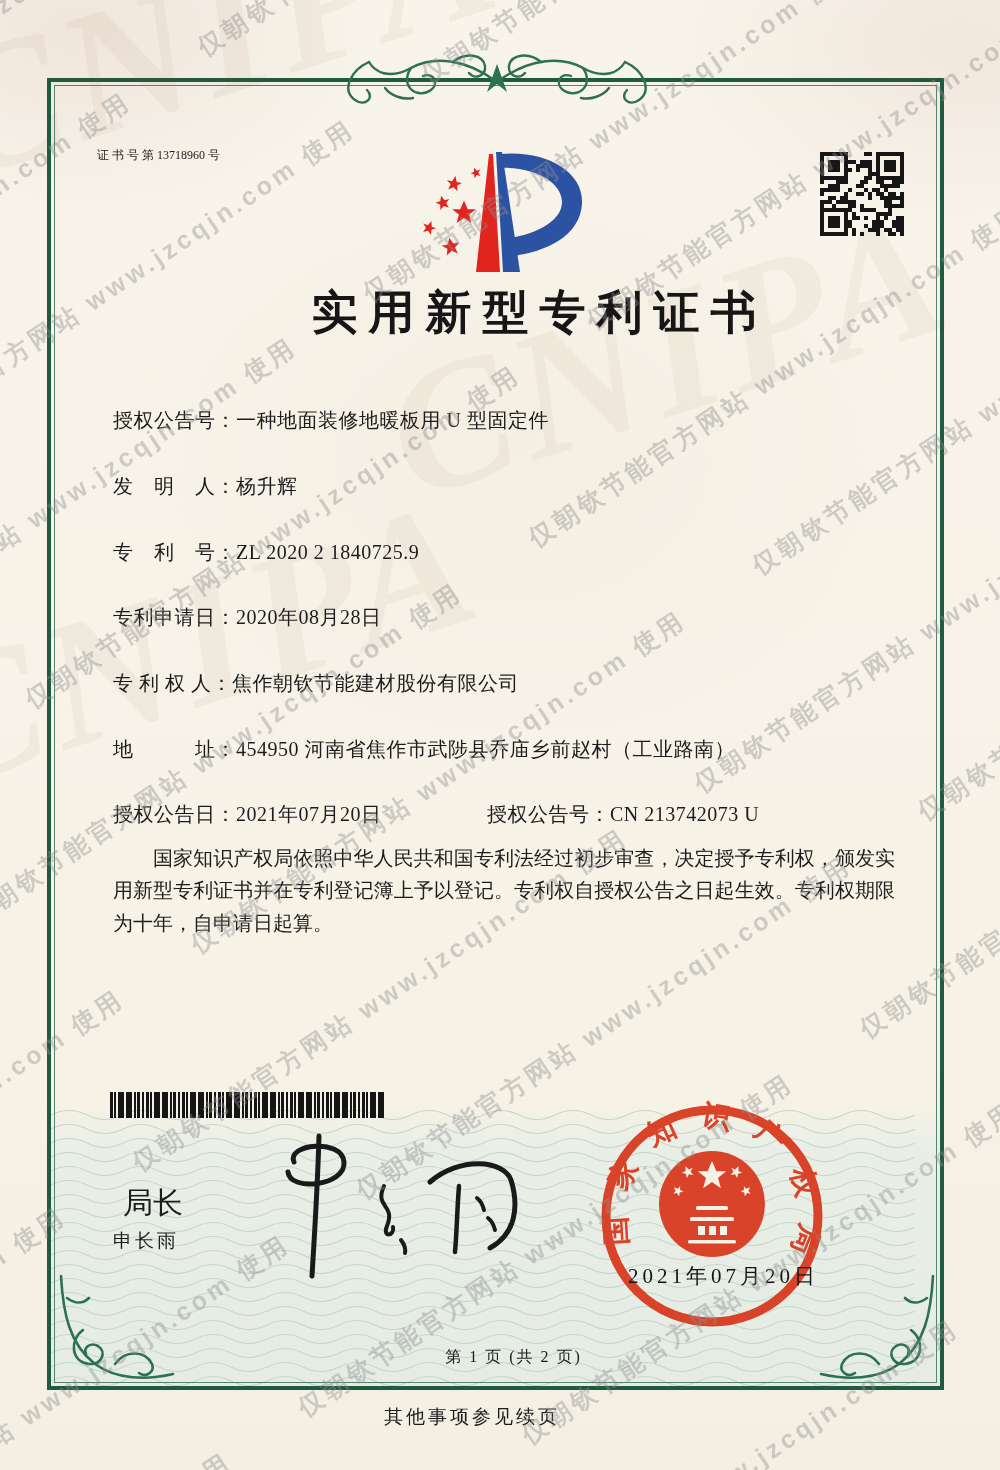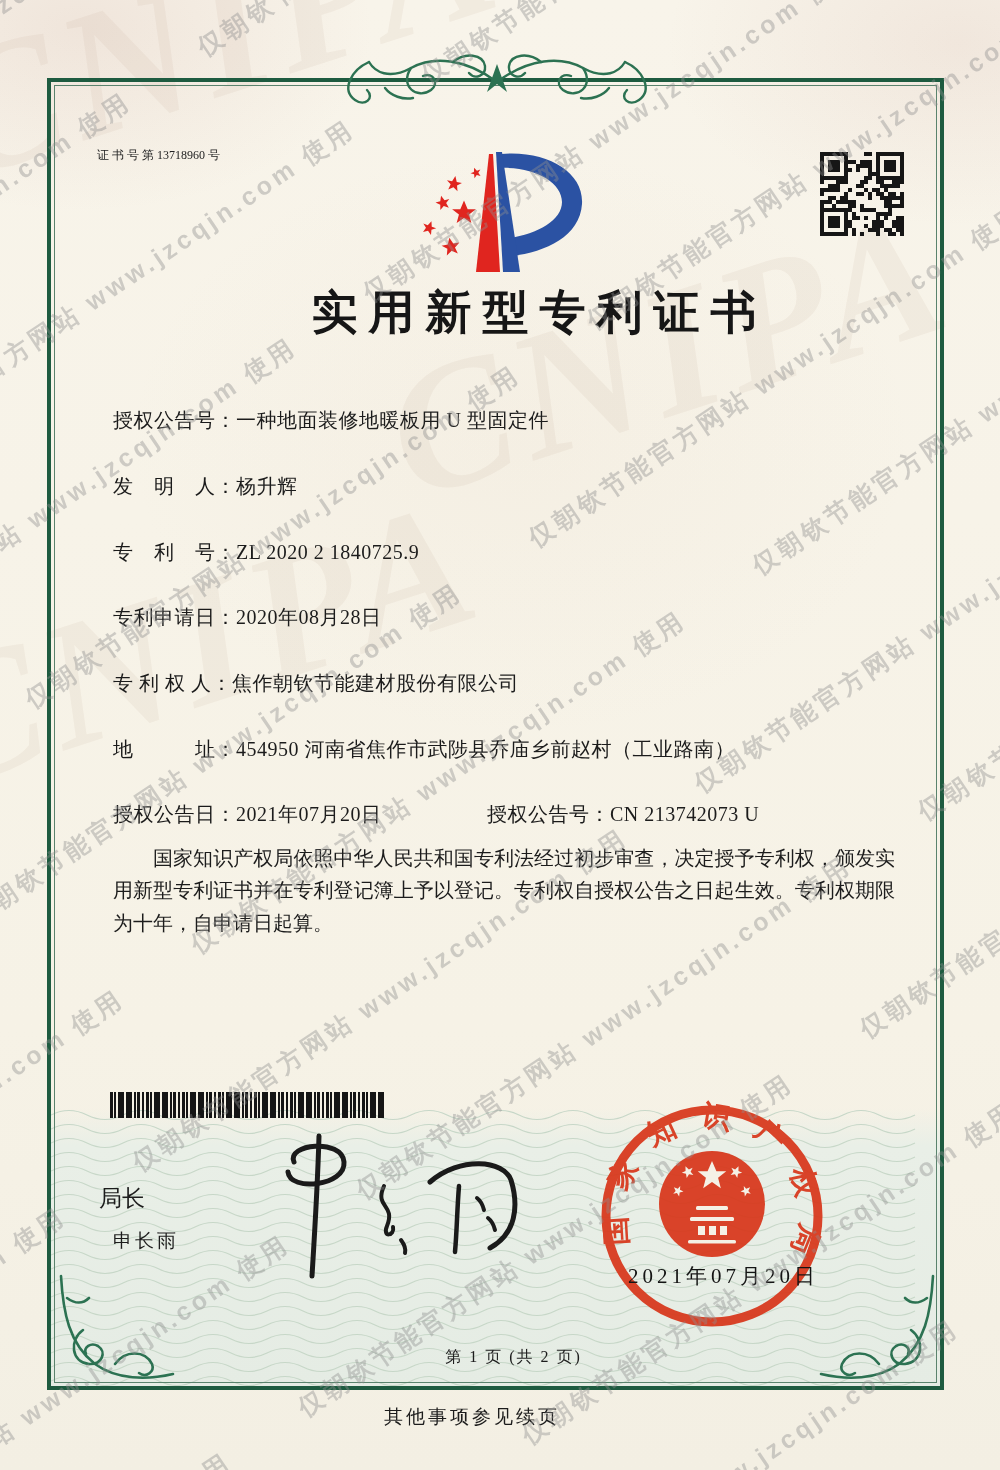--- a/index.html
+++ b/index.html
@@ -31,21 +31,21 @@
   #title{left:47px;top:282px;width:985px;text-align:center;font-size:46px;font-weight:700;
     letter-spacing:11px;color:#161616;z-index:15;}
   .field{left:113px;font-size:20px;letter-spacing:.5px;z-index:15;}
   .flabel{color:#1a1a1a;}
   #body-text{left:113px;top:842px;width:782px;font-size:20px;line-height:1.62;z-index:15;}
   #body-text p{margin:0;text-indent:2em;text-align:justify;}
   #barcode{left:110px;top:1092px;width:276px;height:26px;z-index:15;
     background:
       repeating-linear-gradient(90deg,#151515 0 2px,transparent 2px 4px),
       repeating-linear-gradient(90deg,#151515 0 3px,transparent 3px 9px);}
-  #director-label{left:99px;top:1183px;font-size:23px;z-index:15;}
+  #director-label{left:123px;top:1183px;font-size:30px;z-index:15;}
   #director-name{left:113px;top:1228px;font-size:19px;letter-spacing:3px;z-index:15;}
   #signature{left:262px;top:1128px;z-index:16;}
   #seal{left:592px;top:1096px;z-index:20;opacity:.93;}
   #seal-date{left:628px;top:1262px;font-size:21px;letter-spacing:4px;color:#141414;z-index:22;}
   #page-num{left:47px;top:1347px;width:933px;text-align:center;font-size:16px;letter-spacing:2px;z-index:15;}
   #continuation{left:0;top:1404px;width:944px;text-align:center;font-size:19px;letter-spacing:3px;z-index:15;}
   .corner-orn{z-index:9;}
   #top-orn{left:325px;top:48px;z-index:9;}
   
   #wm-layer{position:absolute;inset:0;overflow:hidden;z-index:30;pointer-events:none;}

